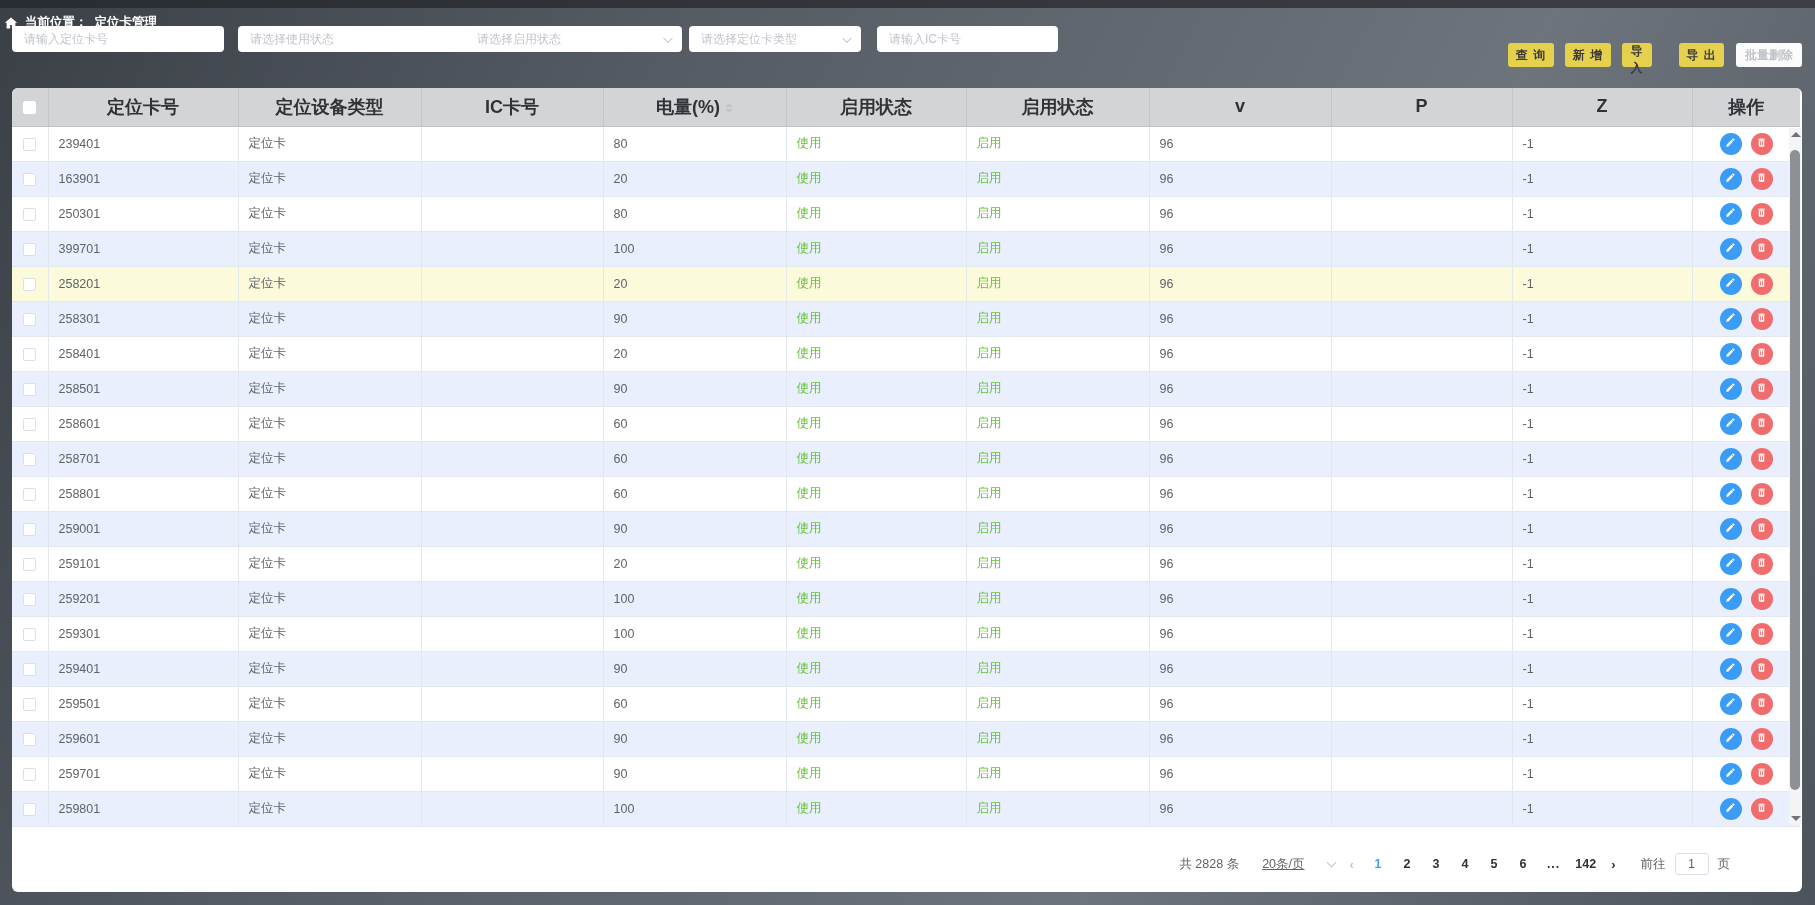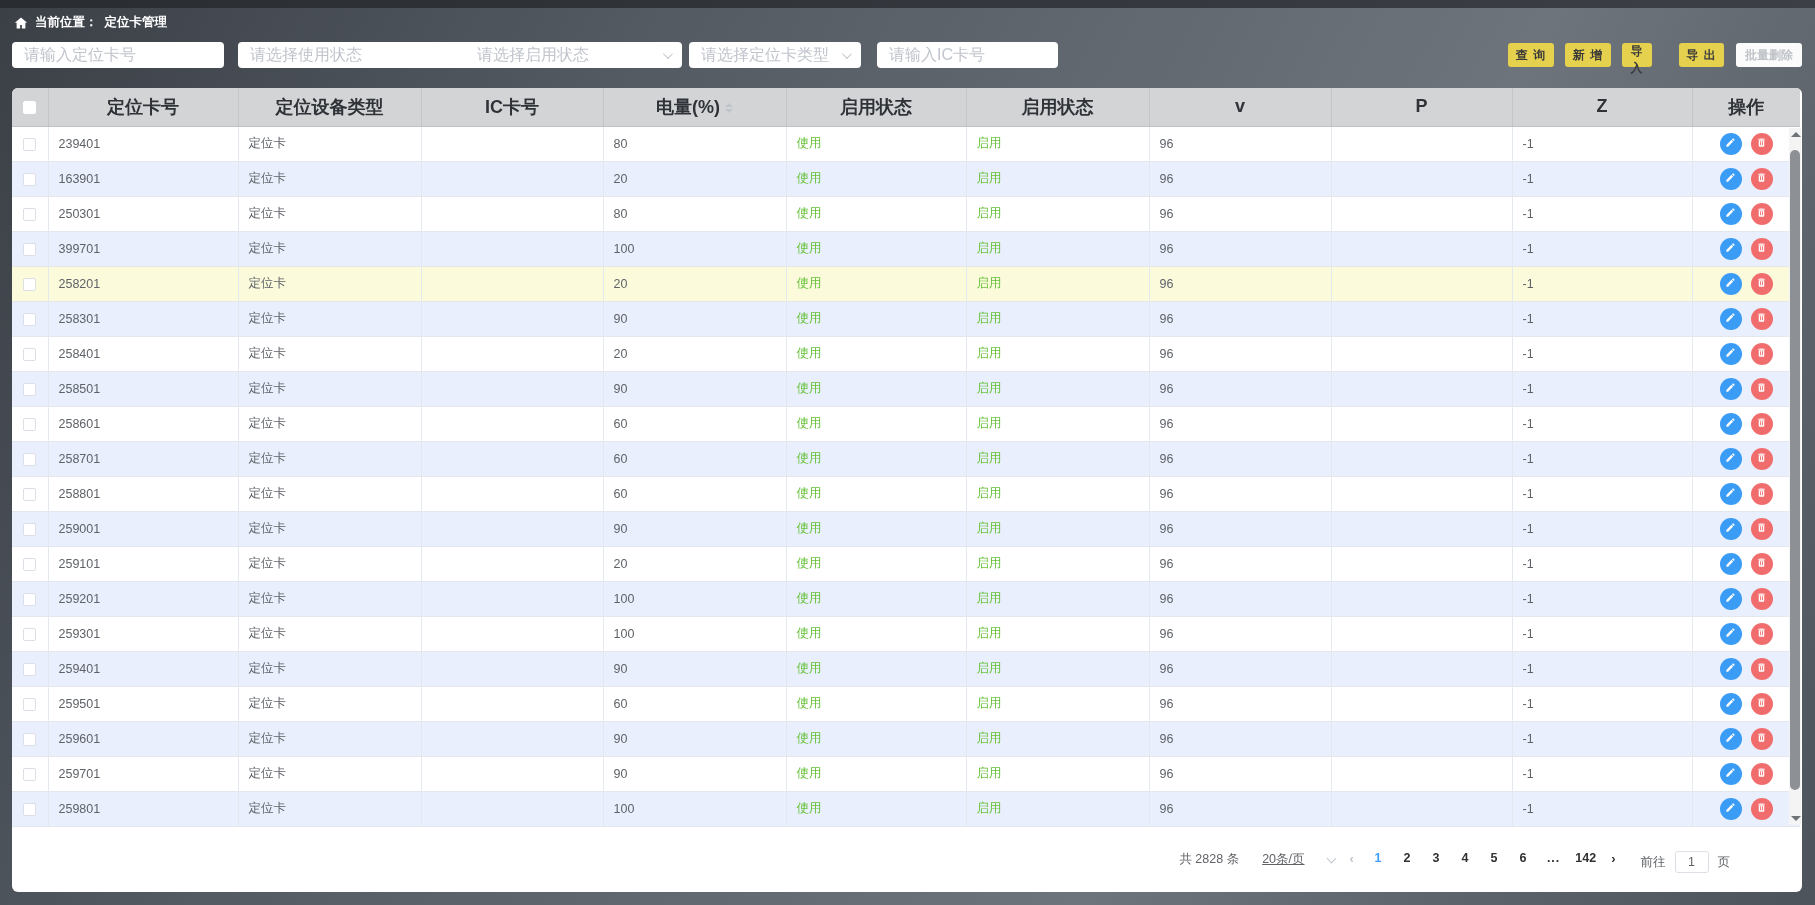--- a/index.html
+++ b/index.html
@@ -6,27 +6,27 @@
   html,body { width:1815px; height:905px; overflow:hidden; }
   body {
     font-family:"Liberation Sans","DejaVu Sans",sans-serif;
     background:linear-gradient(118deg,#3b4047 0%,#555b63 30%,#6e747c 68%,#4d535b 100%);
     position:relative;
   }
   .top-edge { position:absolute; top:0; left:0; width:100%; height:8px;
     background:linear-gradient(90deg,#292c31,#3c4046); }
 
   
-  .breadcrumb { position:absolute; top:14px; left:14px; display:flex; align-items:center;
+  .breadcrumb { position:absolute; top:14px; left:4px; display:flex; align-items:center;
     gap:7px; color:#ffffff; font-size:12.5px; font-weight:600; }
   .home-svg { width:14px; height:14px; fill:#ffffff; display:block; }
 
   
-  .filter-ctl { position:absolute; top:42px; height:26px; background:#ffffff;
-    border-radius:4px; font-size:16px; color:#c0c4cc; display:flex; align-items:center;
+  .filter-ctl { position:absolute; top:26px; height:26px; background:#ffffff;
+    border-radius:4px; font-size:12px; color:#c0c4cc; display:flex; align-items:center;
     padding:0 12px; border:none; }
   input.filter-ctl { outline:none; }
   input.filter-ctl::placeholder { color:#c0c4cc; }
   .sel { justify-content:space-between; cursor:pointer; }
   .chev { width:7px; height:7px; border-right:1.4px solid #c0c4cc;
     border-bottom:1.4px solid #c0c4cc; transform:rotate(45deg) translateY(-2px); }
   #f-card   { left:12px;  width:212px; }
   #f-use    { left:238px; width:267px;align-items:center; }
   #f-enable { left:465px; width:217px; }
   #f-type   { left:689px; width:172px; }
@@ -81,21 +81,21 @@
   .scrollbar { position:absolute; right:1px; top:40px; width:12px; height:697px;
     background:#f4f4f4; }
   .sb-arrow { position:absolute; left:2px; width:0; height:0; border:5px solid transparent; }
   .sb-up   { top:4px;  border-bottom-color:#6f7378; border-top-width:0; }
   .sb-down { bottom:4px; border-top-color:#6f7378; border-bottom-width:0; }
   .sb-thumb { position:absolute; left:1px; top:22px; width:10px; height:640px;
     background:#8d9095; border-radius:5px; }
 
   
   .pagination { position:absolute; top:851px; right:85px; height:26px; display:flex;
-    align-items:flex-start; gap:15px; font-size:12.5px; color:#606266;margin-left:38px; }
+    align-items:center; gap:15px; font-size:12.5px; color:#606266;margin-left:38px; }
   .pg-total { margin-right:8px; }
   .pg-size { display:flex; align-items:center; gap:23px; cursor:pointer;text-decoration:underline; }
   .pg-size .chev { transform:rotate(45deg); margin-top:-3px; }
   .pg-arrow { font-weight:bold; color:#303133; cursor:pointer; font-size:13px; }
   .pg-arrow.disabled { color:#c0c4cc; cursor:default; }
   .pages { display:flex; align-items:center; gap:11px; }
   .page { min-width:18px; text-align:center; font-weight:bold; color:#303133; cursor:pointer; }
   .page.active { color:#409eff; cursor:default; }
   .pg-ellipsis { font-weight:bold; color:#303133; letter-spacing:1px; }
   .pg-goto { display:flex; align-items:center; gap:9px; margin-left:10px; }

